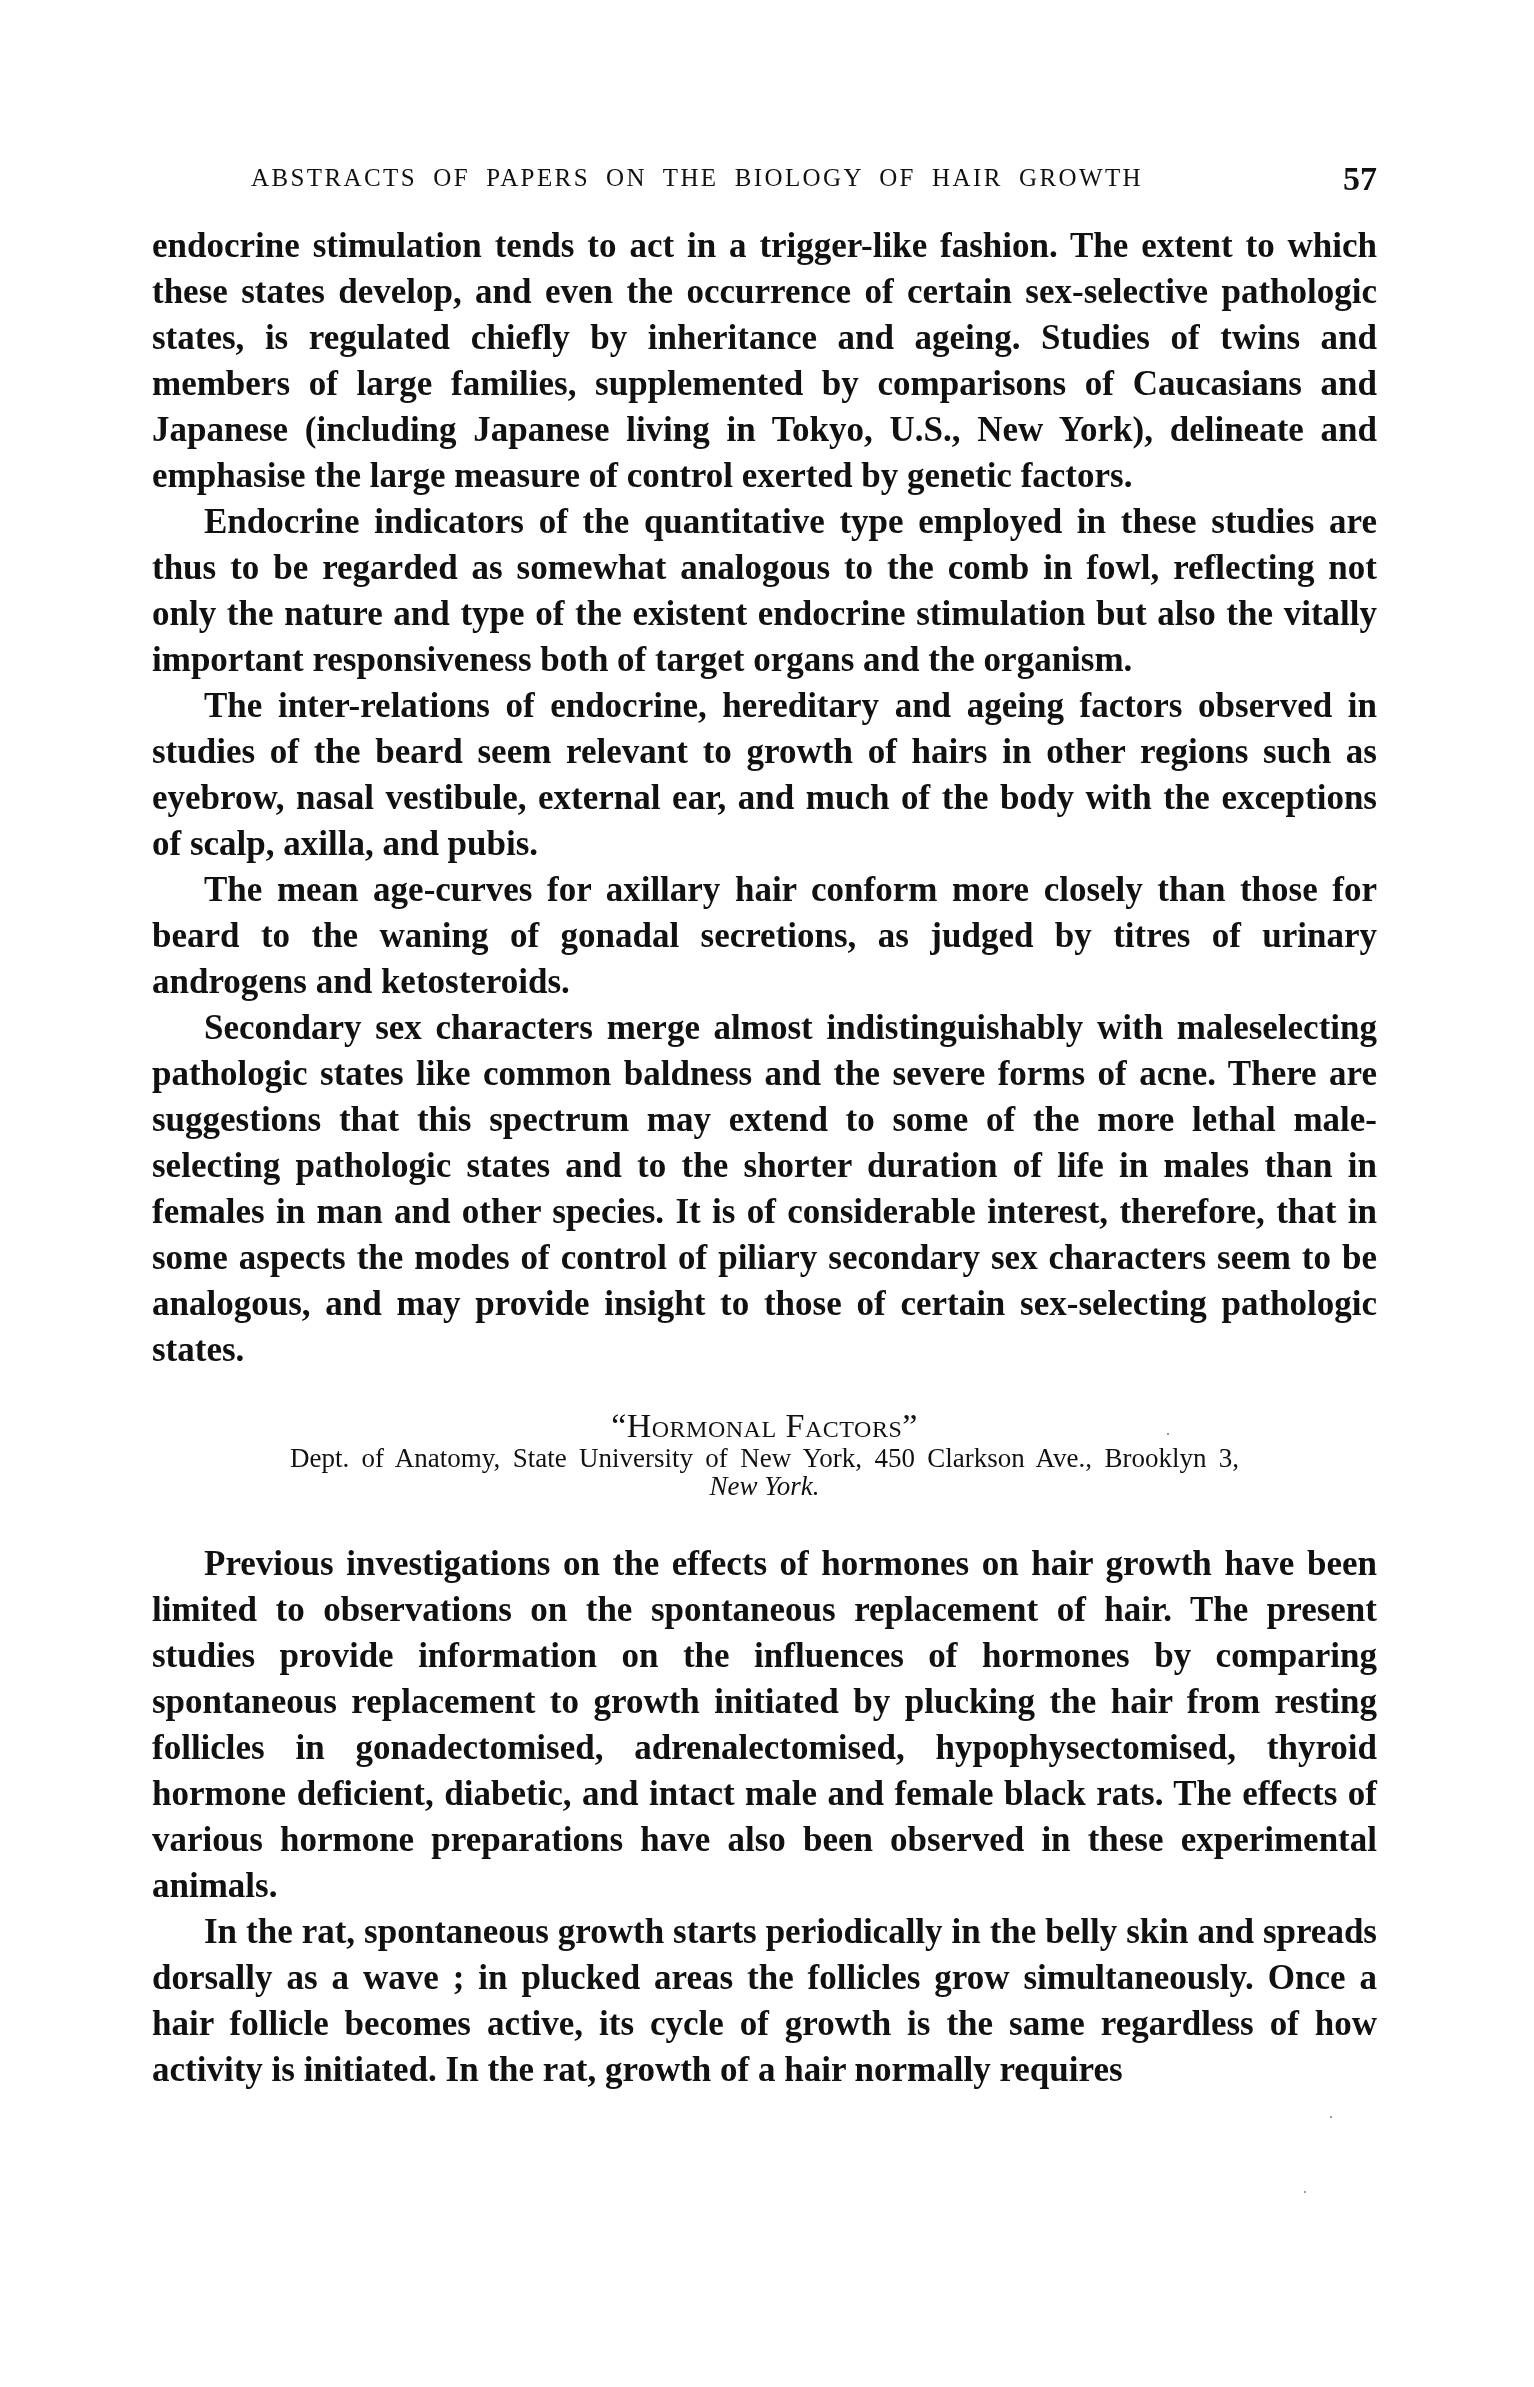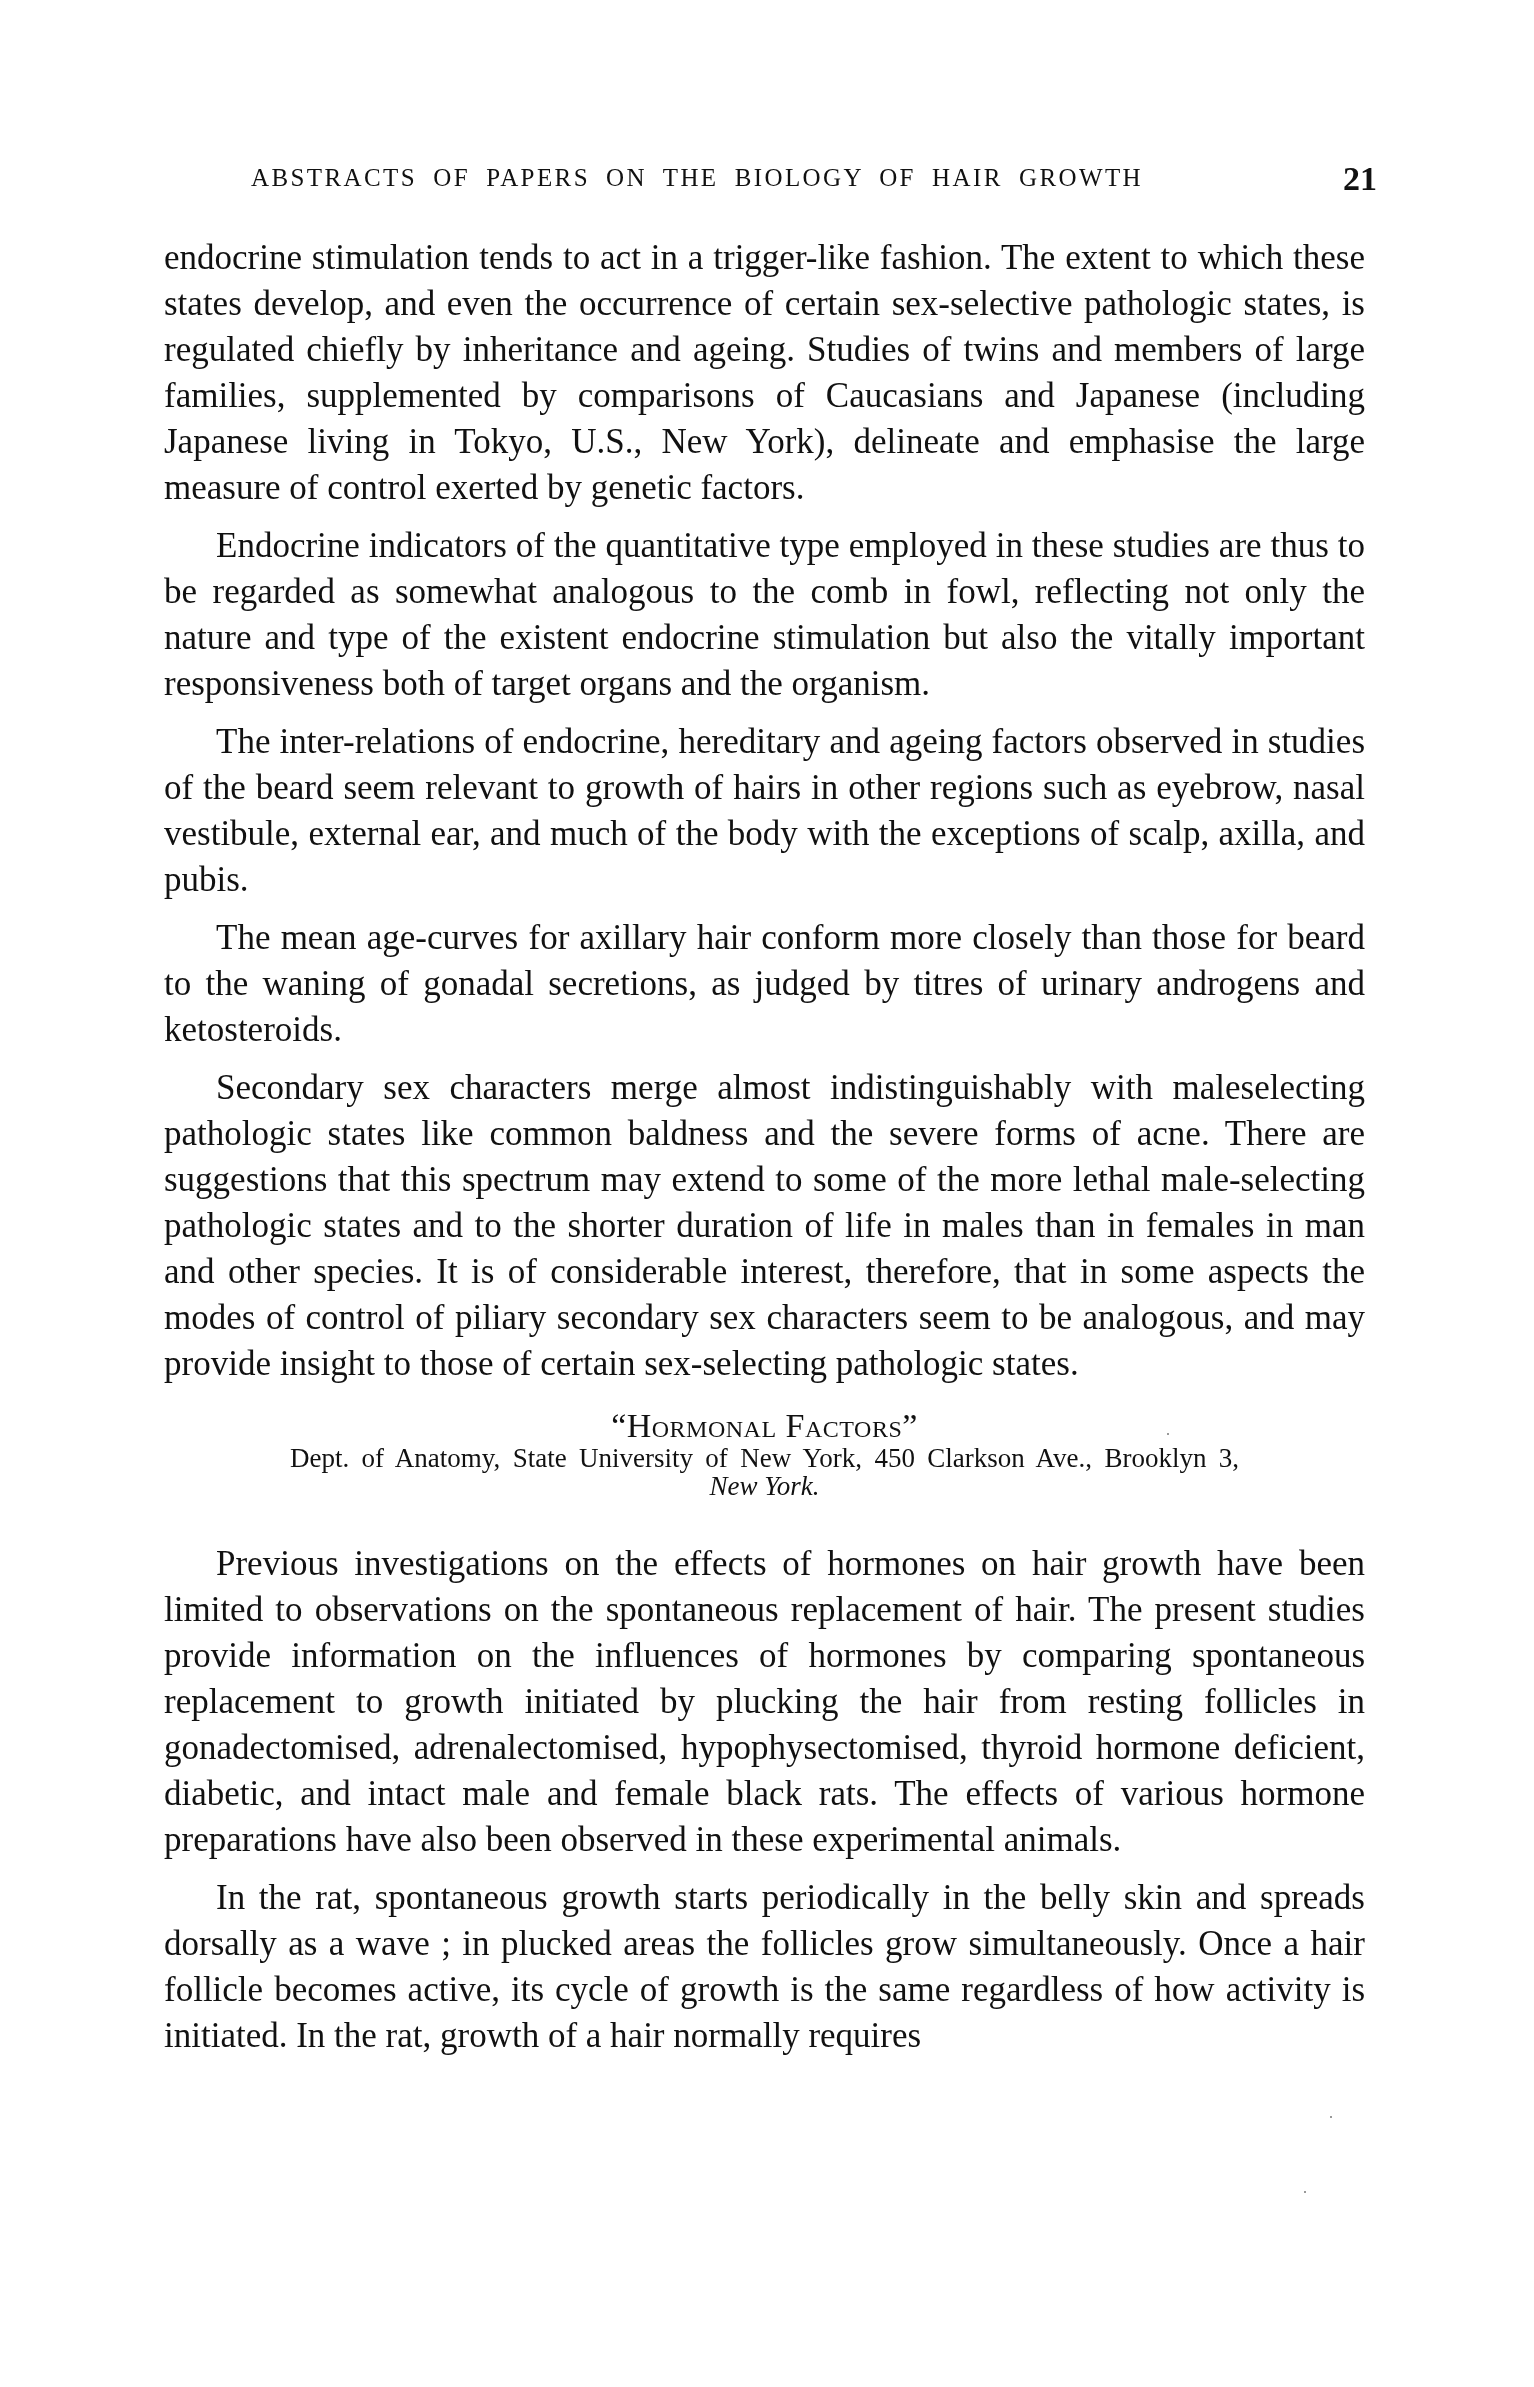--- a/index.html
+++ b/index.html
@@ -40,26 +40,27 @@
     font-weight: bold;
   }
   .text-block {
     position: absolute;
     left: 152px;
     width: 1225px;
   }
   .block-1 { top: 223px; }
   .block-2 { top: 1407px; }
   p.para {
-    margin: 12px;
+    margin: 0;
     font-size: 35px;
     line-height: 46px;
     text-align: justify;
     text-align-last: left;
     hyphens: manual;
+    font-weight: bold;
   }
   p.indent { text-indent: 52px; }
   .abstract-heading {
     text-align: center;
     margin: 0;
   }
   .abstract-title {
     font-size: 34px;
     font-variant: small-caps;
     letter-spacing: 0.5px;
@@ -91,21 +92,21 @@
     width: 1.9px;
     height: 1.9px;
     background: #999;
   }
 </style>
 </head>
 <body>
 
 <div class="running-head">
   <span class="title">ABSTRACTS OF PAPERS ON THE BIOLOGY OF HAIR GROWTH</span>
-  <span class="page-num">21</span>
+  <span class="page-num">57</span>
 </div>
 
 <div class="text-block block-1">
   <p class="para">endocrine stimulation tends to act in a trigger-like fashion. The extent to which these states develop, and even the occurrence of certain sex-selective pathologic states, is regulated chiefly by inheritance and ageing.  Studies of twins and members of large families, supplemented by comparisons of Caucasians and Japanese (including Japanese living in Tokyo, U.S., New York), delineate and emphasise the large measure of control exerted by genetic factors.</p>
   <p class="para indent">Endocrine indicators of the quantitative type employed in these studies are thus to be regarded as somewhat analogous to the comb in fowl, reflecting not only the nature and type of the existent endocrine stimulation but also the vitally important responsiveness both of target organs and the organism.</p>
   <p class="para indent">The inter-relations of endocrine, hereditary and ageing factors observed in studies of the beard seem relevant to growth of hairs in other regions such as eyebrow, nasal vestibule, external ear, and much of the body with the excep­tions of scalp, axilla, and pubis.</p>
   <p class="para indent">The mean age-curves for axillary hair conform more closely than those for beard to the waning of gonadal secretions, as judged by titres of urinary androgens and ketosteroids.</p>
   <p class="para indent">Secondary sex characters merge almost indistinguishably with male­selecting pathologic states like common baldness and the severe forms of acne.  There are suggestions that this spectrum may extend to some of the more lethal male-selecting pathologic states and to the shorter duration of life in males than in females in man and other species.  It is of considerable interest, therefore, that in some aspects the modes of control of piliary secondary sex characters seem to be analogous, and may provide insight to those of certain sex-selecting pathologic states.</p>
 </div>
 

